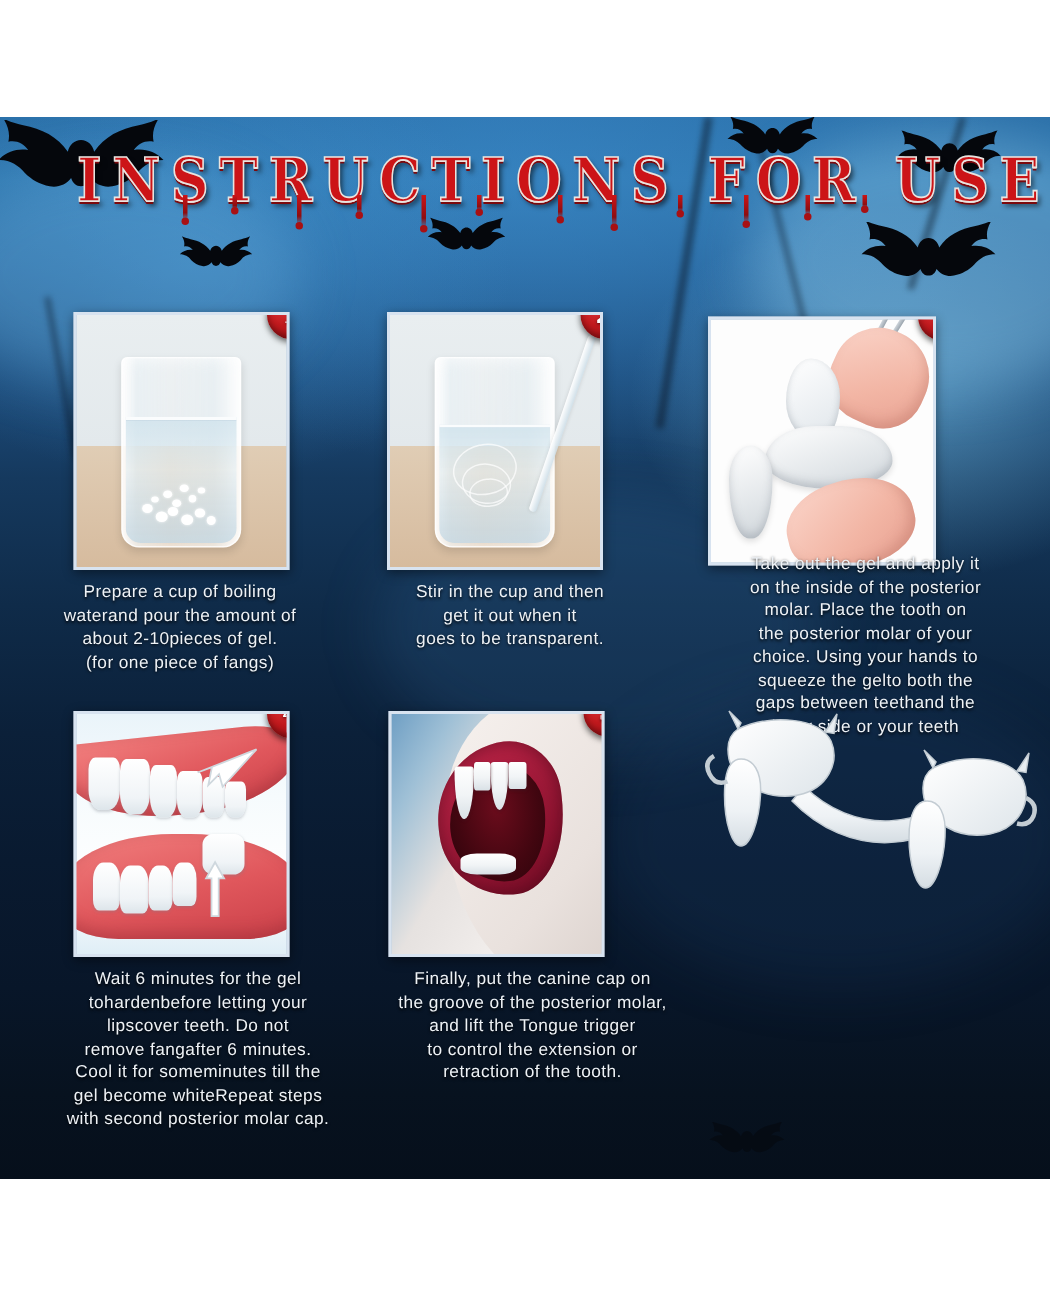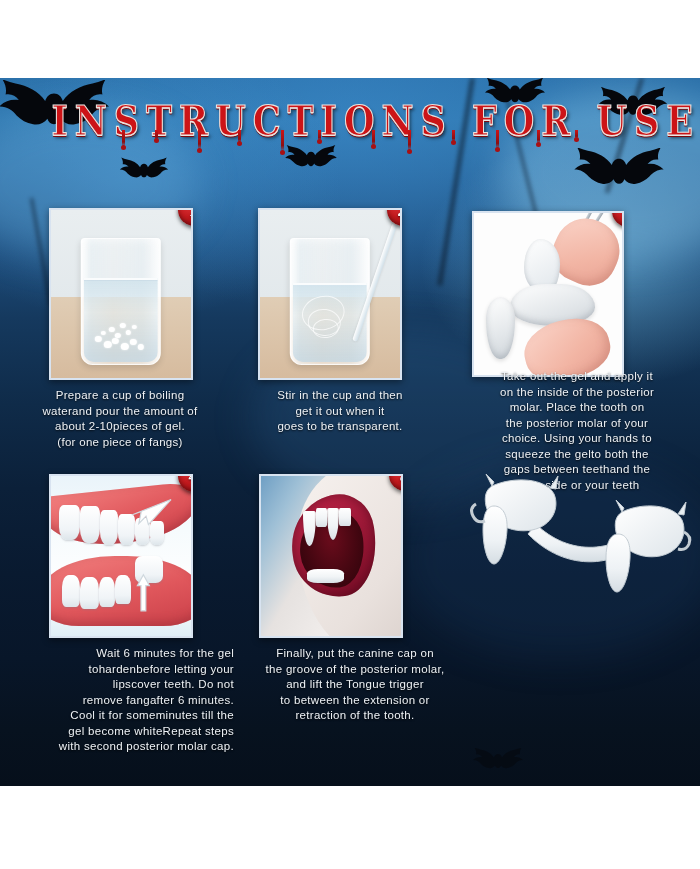--- a/index.html
+++ b/index.html
@@ -313,21 +313,21 @@
             <div class="arrow" style="left:60%;top:60%;width:12%;height:26%;">
               <svg viewBox="0 0 14 30">
                   <path fill="#ffffff" stroke="#cfd8de" stroke-width="1" d="M7 0l5 9H9v21H5V9H2z"></path>
                 </svg>
             </div>
           </div>
           <div class="badge" style="right:-19px;top:-16px;width:32px;height:32px;font-size:17px;">
             <span>4</span>
           </div>
         </div>
-        <div class="caption" style="position:absolute;left:0;top:184px;width:234px;text-align:right;">Wait 6 minutes for the gel
+        <div class="caption" style="position:absolute;left:15px;top:184px;width:234px;">Wait 6 minutes for the gel
 tohardenbefore letting your
 lipscover teeth. Do not
 remove fangafter 6 minutes.
 Cool it for someminutes till the
 gel become whiteRepeat steps
 with second posterior molar cap.</div>
       </div>
 
       <div class="cell" style="width:225px;">
         <div class="photo" style="position:absolute;left:19px;top:12px;width:140px;height:160px;">
@@ -341,21 +341,21 @@
             <div class="fang" style="left:56%;top:20%;width:8%;height:11%;border-radius:14%;"></div>
             <div class="fang" style="left:33%;top:58%;width:26%;height:9%;border-radius:30%;"></div>
           </div>
           <div class="badge" style="right:-20px;top:-17px;width:32px;height:32px;font-size:17px;">
             <span>5</span>
           </div>
         </div>
         <div class="caption" style="position:absolute;left:-2px;top:184px;width:234px;">Finally, put the canine cap on
 the groove of the posterior molar,
 and lift the Tongue trigger
-to between the extension or
+to control the extension or
 retraction of the tooth.</div>
       </div>
 
       <div class="cell" style="width:235px;">
         <div class="product" style="position:absolute;left:5px;top:6px;width:232px;height:130px;">
           <svg viewBox="0 0 232 130">
             <defs>
               <linearGradient id="pg" x1="0" y1="0" x2="0" y2="1">
                 <stop offset="0%" stop-color="#ffffff"></stop>
                 <stop offset="60%" stop-color="#eef2f5"></stop>

